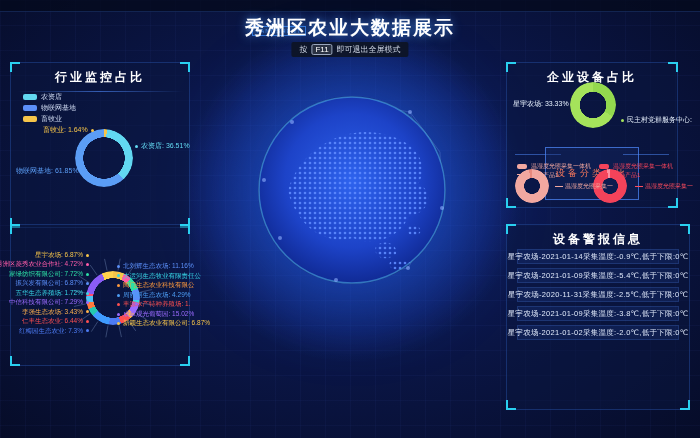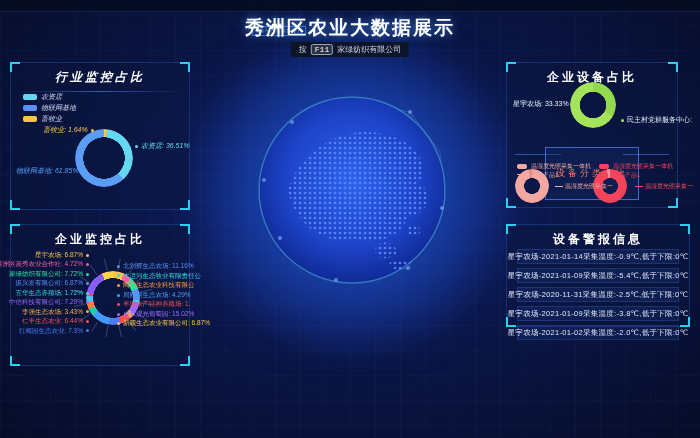--- a/index.html
+++ b/index.html
@@ -21,43 +21,43 @@
   
   .logo-badge{ position:absolute; left:252px; top:26px; font-size:6px; letter-spacing:1px;
     color:#3f83e0; border:1px solid #2f6fd0; padding:1px 3px; background:rgba(10,25,70,.6); }
   .page-title{ position:absolute; left:0; right:0; top:15px; text-align:center;
     font-size:19px; font-weight:bold; color:#ffffff; letter-spacing:2px;
     text-shadow:0 0 10px rgba(80,160,255,.8); }
   .hint-bar{ position:absolute; top:42px; left:50%; transform:translateX(-50%);
     display:flex; align-items:center; gap:4px; background:rgba(14,19,33,.88);
     padding:2px 8px; border-radius:2px; font-size:8px; color:#cfd6e4; }
   .hint-bar kbd{ border:1px solid #9aa6bd; border-radius:2px; padding:0 3px;
-    font-size:8px; color:#fff; background:#2a3142; font-family:Liberation Mono, monospace; }
+    font-size:8px; color:#fff; background:#2a3142; font-family:Liberation Sans, sans-serif; }
 
   
   .panel{ position:absolute; background:rgba(10,22,62,.5);
     border:1px solid rgba(50,100,200,.35); }
   .panel::before{ content:""; position:absolute; left:-1px; bottom:-1px; width:8px; height:8px;
     border-left:2px solid #2ad0f0; border-bottom:2px solid #2ad0f0; }
   .panel::after{ content:""; position:absolute; right:-1px; bottom:-1px; width:8px; height:8px;
     border-right:2px solid #2ad0f0; border-bottom:2px solid #2ad0f0; }
   .corners{ position:absolute; inset:0; pointer-events:none; }
   .corners::before{ content:""; position:absolute; left:-1px; top:-1px; width:8px; height:8px;
     border-left:2px solid #2ad0f0; border-top:2px solid #2ad0f0; }
   .corners::after{ content:""; position:absolute; right:-1px; top:-1px; width:8px; height:8px;
     border-right:2px solid #2ad0f0; border-top:2px solid #2ad0f0; }
   .panel-title{ margin-top:6px; text-align:center; color:#ffffff; font-size:12px;
     font-weight:bold; letter-spacing:3px; }
   .t-line{ height:1px; margin:5px 6px 0;
     background:linear-gradient(90deg, transparent, rgba(80,140,255,.6), transparent); }
 
-  #panel-industry{ left:10px; top:62px;  width:180px; height:148px;font-style:italic; }
+  #panel-industry{ left:10px; top:62px;  width:180px; height:166px; }
   #panel-enterprise{ left:10px; top:224px; width:180px; height:142px; }
   #panel-device{ left:506px; top:62px; width:172px; height:146px; }
-  #panel-alarm{ left:506px; top:224px; width:184px; height:103px; }
+  #panel-alarm{ left:506px; top:224px; width:184px; height:186px; }
 
   
   .donut{ position:absolute; border-radius:50%; }
   .d-industry{ left:64px; top:66px; width:58px; height:58px;
     -webkit-mask:radial-gradient(closest-side, transparent 71%, #000 72%);
             mask:radial-gradient(closest-side, transparent 71%, #000 72%); }
   .d-enterprise{ left:75px; top:46px; width:54px; height:54px;
     -webkit-mask:radial-gradient(closest-side, transparent 73%, #000 74%);
             mask:radial-gradient(closest-side, transparent 73%, #000 74%); }
   .d-device{ left:63px; top:19px; width:46px; height:46px;
@@ -162,21 +162,21 @@
         <circle cx="150" cy="172" r="2"></circle>
       </g>
     </svg>
   </div>
 
   <div class="logo-badge">TANGSHENT</div>
   <h1 class="page-title">秀洲区农业大数据展示</h1>
   <div class="hint-bar">
     <span>按</span>
     <kbd>F11</kbd>
-    <span>家绿纺织有限公司</span>
+    <span>即可退出全屏模式</span>
   </div>
 
   <section class="panel" id="panel-industry">
     <i class="corners"></i>
     <div class="panel-title">行业监控占比</div>
     <div class="t-line"></div>
     <div class="ind-legend">
       <div class="legend-row">
         <span class="swatch" style="background-color: rgb(98, 216, 241);"></span>
         <span class="legend-label">农资店</span>
@@ -191,21 +191,20 @@
       </div>
     </div>
     <div class="donut d-industry" style="background: conic-gradient(rgb(246, 197, 74) 0%, rgb(246, 197, 74) 1.64%, rgb(98, 216, 241) 1.64%, rgb(98, 216, 241) 38.15%, rgb(91, 157, 245) 38.15%, rgb(91, 157, 245) 100%);"></div>
     <div class="lbl dot-after ind-l-sheep" style="color: rgb(246, 197, 74);">畜牧业: 1.64%</div>
     <div class="lbl dot-before ind-l-store" style="color: rgb(98, 216, 241);">农资店: 36.51%</div>
     <div class="lbl dot-after ind-l-iot" style="color: rgb(91, 157, 245);">物联网基地: 61.85%</div>
   </section>
 
   <section class="panel" id="panel-enterprise">
     <i class="corners"></i>
-    <div class="panel-title">企业监控占比</div>
     <svg class="spokes" width="180" height="142">
         <line x1="129.5476233980674" y1="78.01282805592308" x2="141.35374771152487" y2="80.16118293703296" stroke="rgba(160,190,235,0.3)" stroke-width="1"></line>
         <line x1="125.53235918050683" y1="88.17326831633896" x2="135.61765597215262" y2="94.67609759476994" stroke="rgba(160,190,235,0.3)" stroke-width="1"></line>
         <line x1="117.93450659908127" y1="96.02371602161205" x2="124.7635808558304" y2="105.8910228880172" stroke="rgba(160,190,235,0.3)" stroke-width="1"></line>
         <line x1="107.91076983460762" y1="100.36901167310015" x2="110.44395690658232" y2="112.09858810442879" stroke="rgba(160,190,235,0.3)" stroke-width="1"></line>
         <line x1="96.98717194407692" y1="100.5476233980674" x2="94.83881706296704" y2="112.35374771152486" stroke="rgba(160,190,235,0.3)" stroke-width="1"></line>
         <line x1="86.82673168366104" y1="96.53235918050683" x2="80.32390240523004" y2="106.61765597215262" stroke="rgba(160,190,235,0.3)" stroke-width="1"></line>
         <line x1="78.97628397838795" y1="88.93450659908127" x2="69.1089771119828" y2="95.76358085583038" stroke="rgba(160,190,235,0.3)" stroke-width="1"></line>
         <line x1="74.63098832689984" y1="78.91076983460762" x2="62.9014118955712" y2="81.4439569065823" stroke="rgba(160,190,235,0.3)" stroke-width="1"></line>
         <line x1="74.4523766019326" y1="67.98717194407692" x2="62.64625228847514" y2="65.83881706296702" stroke="rgba(160,190,235,0.3)" stroke-width="1"></line>

